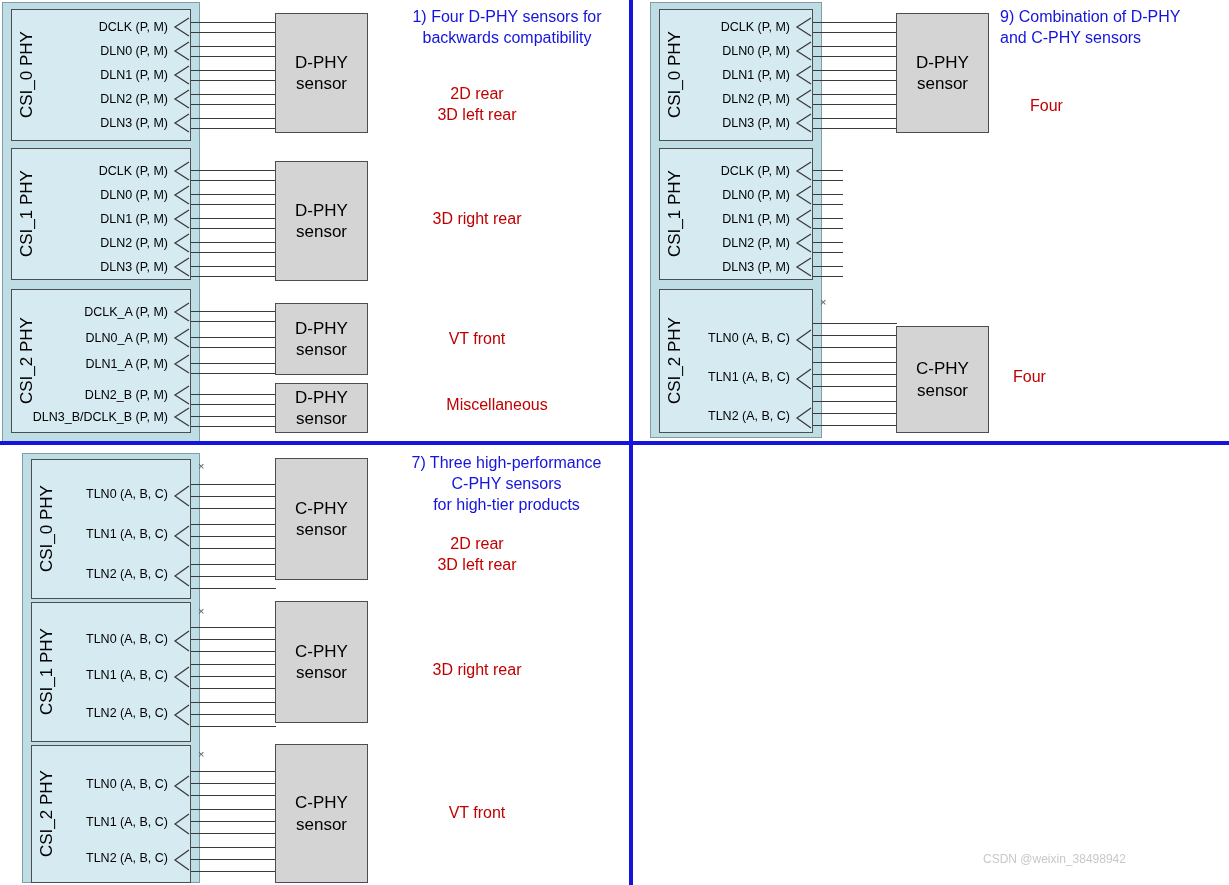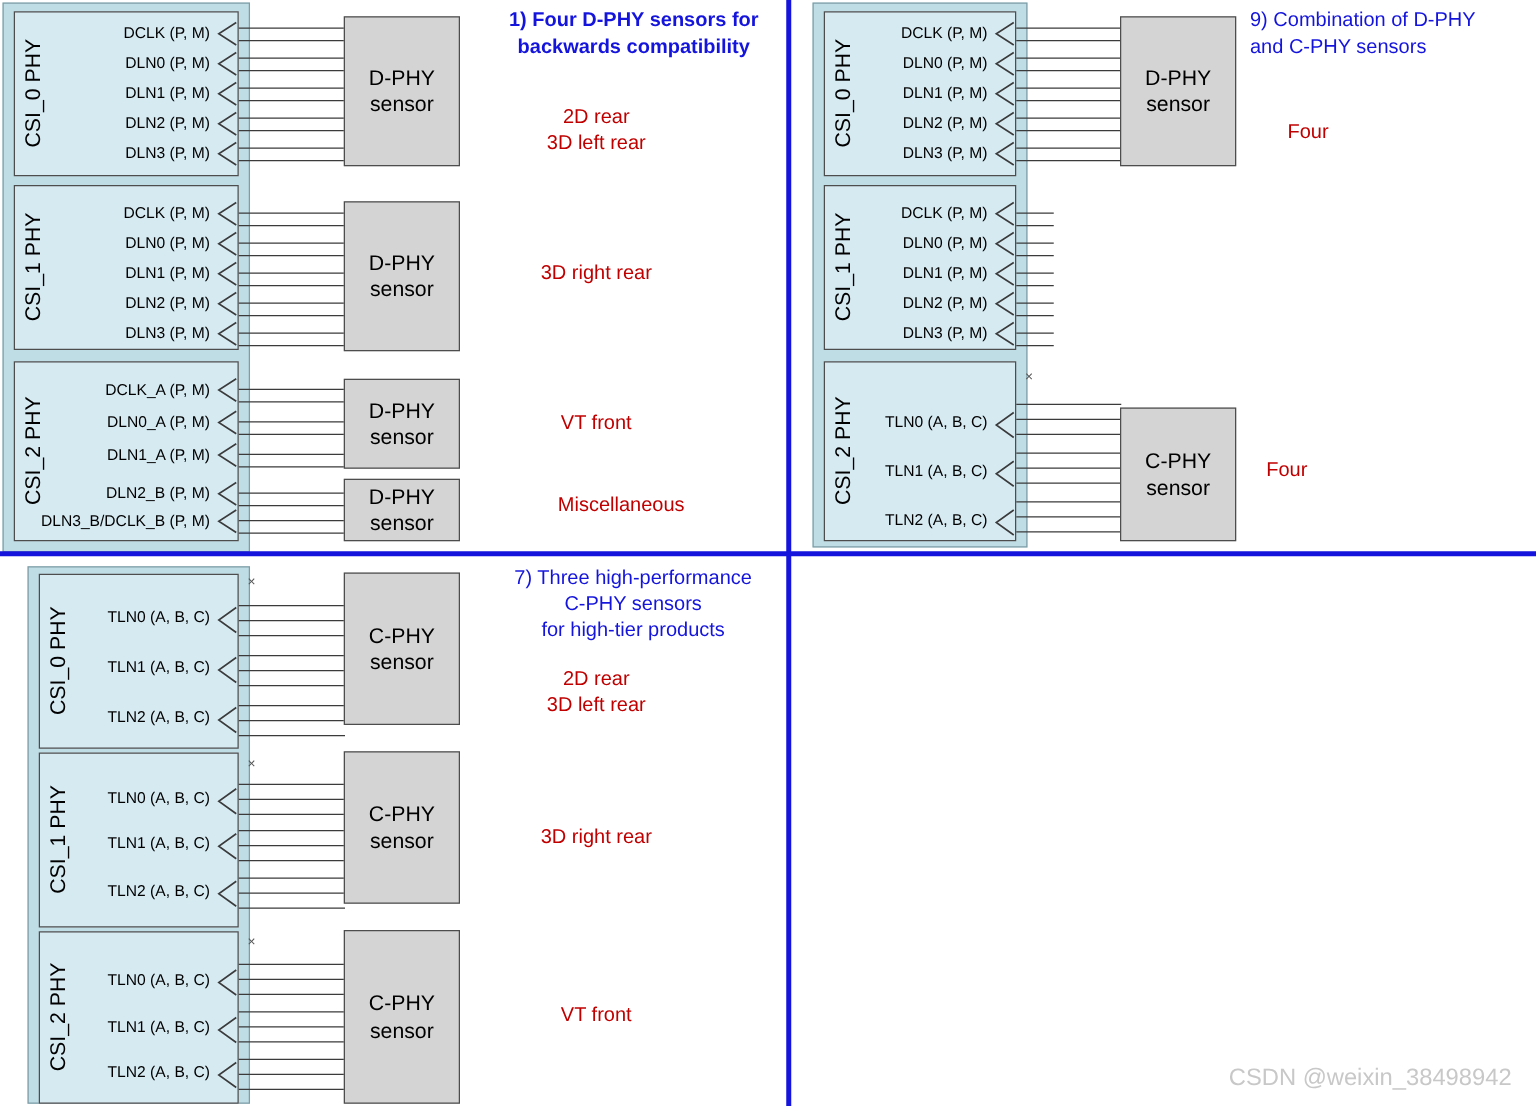--- a/index.html
+++ b/index.html
@@ -116,21 +116,21 @@
   .note-red {
     position: absolute;
     color: #c00000;
     font-size: 16px;
     line-height: 1.32;
     white-space: pre-line;
   }
   .watermark {
     position: absolute;
     color: #c8c8c8;
-    font-size: 19px;
+    font-size: 12px;
     white-space: nowrap;
   }
 </style>
 </head>
 <body>
 
 <div class="phy-group" style="left:2px; top:2px; width:198px; height:440px;"></div>
 
 <div class="phy-block" style="left:11px; top:9px; width:180px; height:132px;">
   <div class="phy-title">CSI_0 PHY</div>
@@ -278,21 +278,21 @@
 </div>
 <div class="sensor" style="left:275px; top:303px; width:93px; height:72px;">
   <span>D-PHY</span>
   <span>sensor</span>
 </div>
 <div class="sensor" style="left:275px; top:383px; width:93px; height:50px;">
   <span>D-PHY</span>
   <span>sensor</span>
 </div>
 
-<div class="note-blue" style="left:392px; top:6px; width:230px; text-align:center;font-weight:bold;">1) Four D-PHY sensors for
+<div class="note-blue" style="left:392px; top:6px; width:230px; text-align:center;">1) Four D-PHY sensors for
       backwards compatibility</div>
 <div class="note-red" style="left:382px; top:83px; width:190px; text-align:center;">2D rear
 3D left rear</div>
 <div class="note-red" style="left:382px; top:208px; width:190px; text-align:center;">3D right rear</div>
 <div class="note-red" style="left:382px; top:328px; width:190px; text-align:center;">VT front</div>
 <div class="note-red" style="left:382px; top:394px; width:230px; text-align:center;">Miscellaneous</div>
 
 <div class="divider-h" style="left:0px; top:441px; width:1229px; height:4px;"></div>
 <div class="divider-v" style="left:629px; top:0px; width:4px; height:885px;"></div>
 

